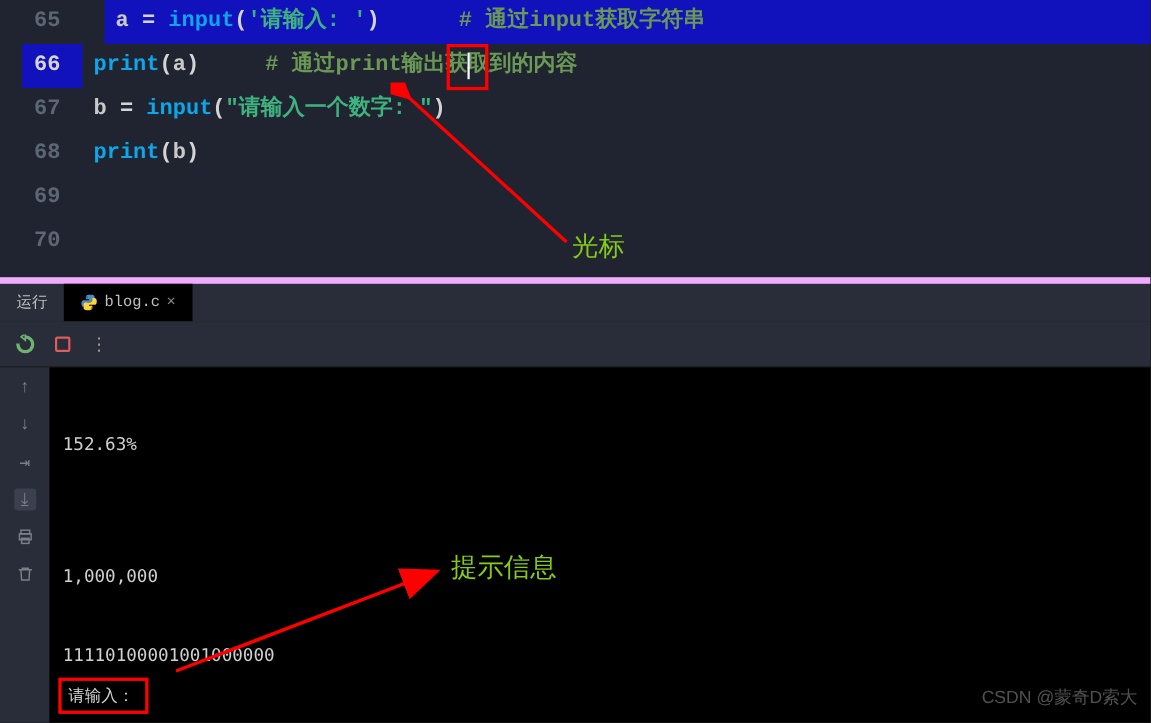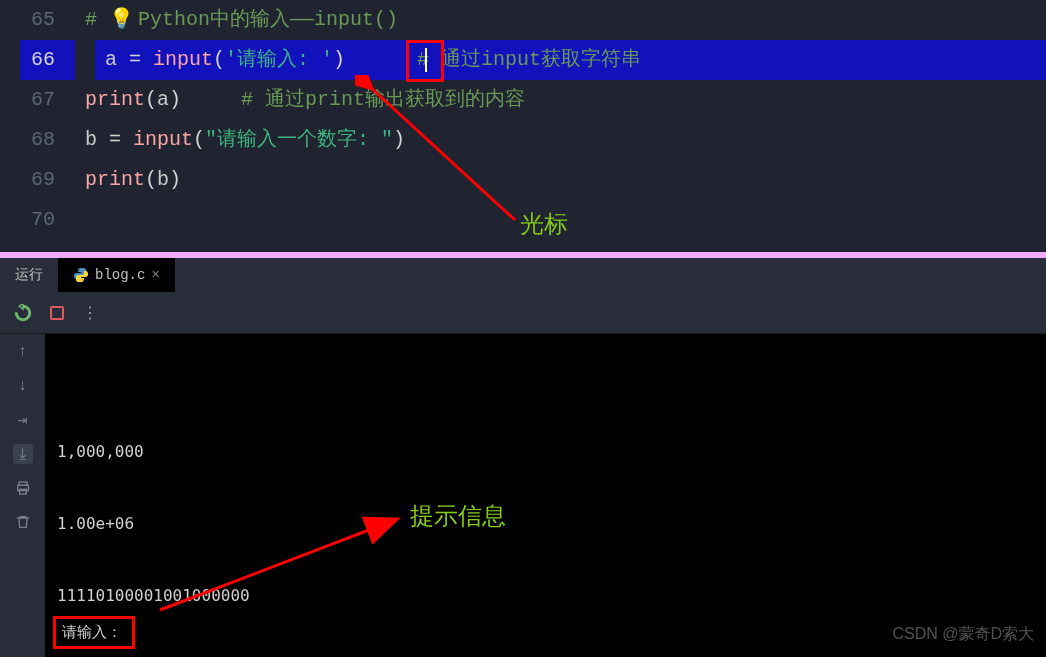--- a/index.html
+++ b/index.html
@@ -9,20 +9,21 @@
   background: #1e1e1e;
   font-family: Consolas, 'Courier New', monospace;
   color: #d4d4d4;
   overflow: hidden;
   position: relative;
 }
 .editor-area {
   background: #1f2430;
   height: 252px;
   display: flex;
+  font-weight: bold;
 }
 .gutter {
   width: 75px;
   padding-right: 20px;
   text-align: right;
   color: #5c6773;
   font-size: 20px;
   line-height: 40px;
   user-select: none;
 }
@@ -41,21 +42,21 @@
   margin-left: 20px;
 }
 .gutter .highlighted-line {
   background: #1212bd;
   color: #d4d4d4;
   padding-right: 20px;
   margin-right: -20px;
 }
 .c-comment { color: #6a9955; }
 .c-string { color: #3fb37f; }
-.c-func { color: #fca5a5; }
+.c-func { color: #0ea5e9; }
 .c-var { color: #c9c9c9; }
 .c-op { color: #d4d4d4; }
 .cursor-box {
   position: absolute;
   border: 3px solid #ff0000;
   width: 38px;
   height: 42px;
   left: 331px;
   top: 40px;
   z-index: 5;
@@ -194,21 +195,20 @@
 <div class="editor-area">
   <div class="gutter">
     <div class="gut-num">65</div>
     <div class="gut-num highlighted-line">66</div>
     <div class="gut-num">67</div>
     <div class="gut-num">68</div>
     <div class="gut-num">69</div>
     <div class="gut-num">70</div>
   </div>
   <div class="code-lines" style="position:relative;">
-    <div class="code-line"><span class="c-comment"><span># </span><span class="bulb-icon">💡</span><span>Python中的输入——input()</span></span></div>
     <div class="code-line highlighted-line"><span class="c-var">a</span><span class="c-op"> = </span><span class="c-func">input</span><span class="c-op">(</span><span class="c-string">'请输入: '</span><span class="c-op">)</span><span>      </span><span class="c-comment"># 通过input获取字符串</span></div>
     <div class="code-line"><span class="c-func">print</span><span class="c-op">(</span><span class="c-var">a</span><span class="c-op">)</span><span>     </span><span class="c-comment"># 通过print输出获取到的内容</span></div>
     <div class="code-line"><span class="c-var">b</span><span class="c-op"> = </span><span class="c-func">input</span><span class="c-op">(</span><span class="c-string">"请输入一个数字: "</span><span class="c-op">)</span></div>
     <div class="code-line"><span class="c-func">print</span><span class="c-op">(</span><span class="c-var">b</span><span class="c-op">)</span></div>
     <div class="code-line"></div>
 
     <div class="cursor-box"></div>
     <div class="cursor-bar"></div>
   </div>
 </div>
@@ -264,23 +264,23 @@
           <rect x="7" y="14" width="10" height="7"></rect>
         </svg>
     </span>
     <span class="act">
       <svg width="16" height="16" viewBox="0 0 24 24" fill="none" stroke="#7a7f8a" stroke-width="2">
           <path d="M3 6h18M8 6V4h8v2M6 6l1 14h10l1-14"></path>
         </svg>
     </span>
   </div>
   <div class="console-out">
+    <div>152.63%</div>
     <div></div>
     <div>1,000,000</div>
-    <div>1.00e+06</div>
     <div>11110100001001000000</div>
     
     
     
   </div>
 </div>
 
 <div class="prompt-box">
   <span style="color:#d0d0d0;">请输入：</span>
 </div>

